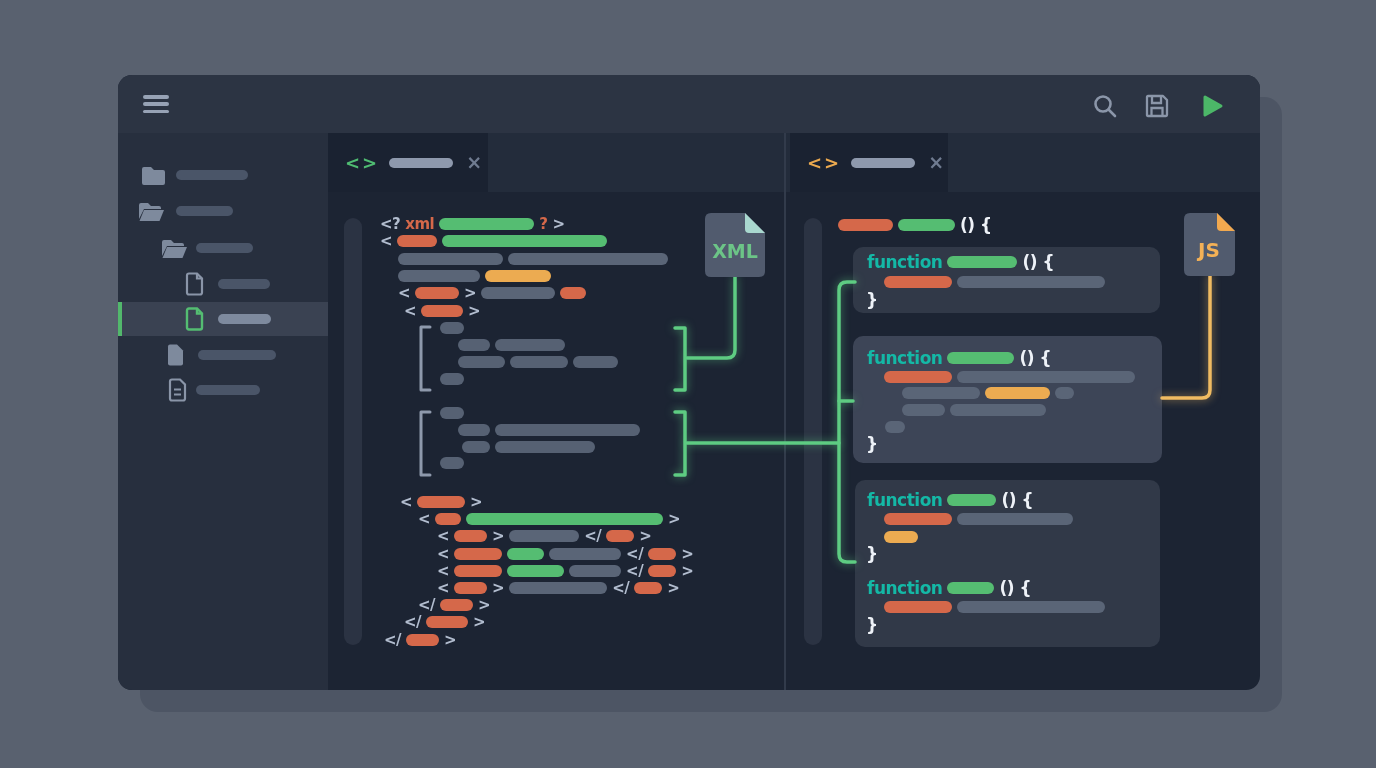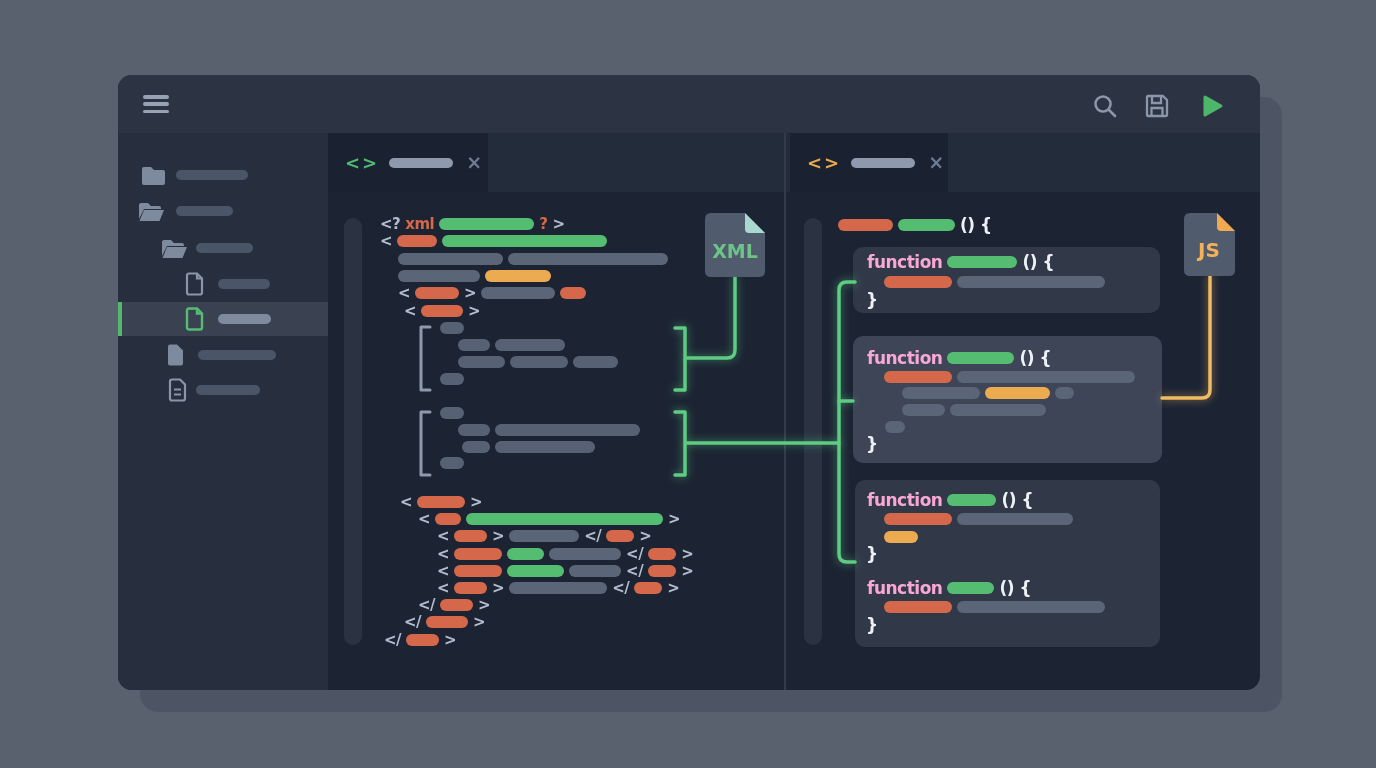--- a/index.html
+++ b/index.html
@@ -50,21 +50,21 @@
   .code-line{position:absolute;display:flex;align-items:center;gap:5px;transform:translateY(-50%);white-space:pre;}
   .pill{display:inline-block;height:12px;border-radius:7px;flex:0 0 auto;}
   .pc-green{background:#55bd72;}
   .pc-orange{background:#d5684a;}
   .pc-amber{background:#ecab51;}
   .pc-grey{background:#5a6577;}
   .pc-greyd{background:#566173;}
   .ct{font-weight:bold;font-size:15px;color:#b2bdcf;letter-spacing:-0.5px;}
   .ct-o{color:#d5684a;}
   .ct-w{color:#eef2f8;font-size:17px;}
-  .ct-k{color:#f9a8d4;font-size:17px;}
+  .ct-k{color:#14b8a6;font-size:17px;}
   
   svg.connectors{position:absolute;left:0;top:0;pointer-events:none;}
   .ln{fill:none;stroke-linecap:round;stroke-linejoin:round;}
   .ln-green{stroke:#5ecc82;stroke-width:3.5;filter:drop-shadow(0 0 4px rgba(94,204,130,.65));}
   .ln-amber{stroke:#f0bb62;stroke-width:3.5;filter:drop-shadow(0 0 4px rgba(240,187,98,.65));}
   .ln-grey{stroke:#8e99ac;stroke-width:3;}
   
   .badge{position:absolute;}
 </style>
 </head>

